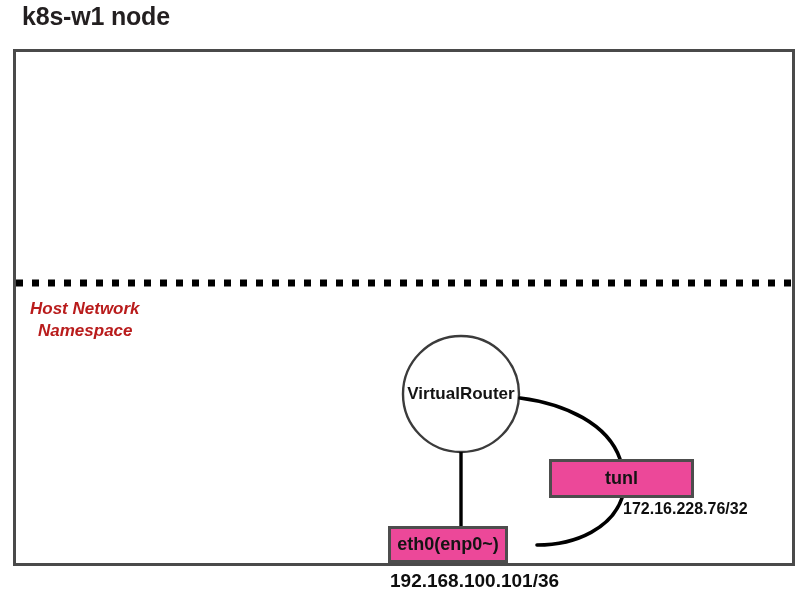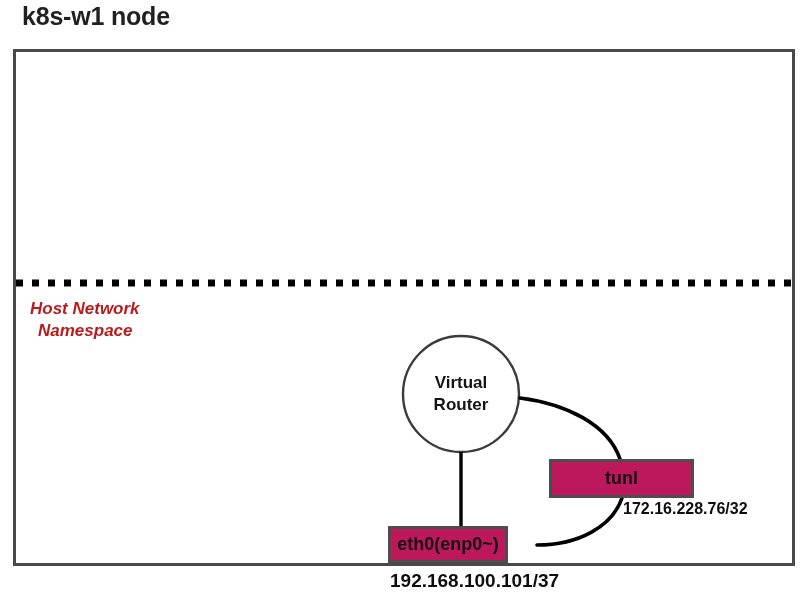--- a/index.html
+++ b/index.html
@@ -67,35 +67,35 @@
     padding-left: 8px;
   }
   
   .router-label {
     position: absolute;
     left: 401px;
     top: 338px;
     width: 120px;
     height: 112px;
     display: flex;
-    flex-direction: column;
+    flex-direction: row;
     align-items: center;
     justify-content: center;
     font-size: 17px;
     font-weight: bold;
     line-height: 1.28;
     color: #141414;
     text-align: center;
   }
   
   .iface-box {
     position: absolute;
     box-sizing: border-box;
     border: 3px solid #4d4d4d;
-    background: #be185d;
+    background: #ec4899;
     display: flex;
     align-items: center;
     justify-content: center;
     font-size: 18px;
     font-weight: bold;
     color: #141414;
     white-space: nowrap;
   }
   .iface-tunl {
     left: 549px;
@@ -162,15 +162,15 @@
   <div class="iface-box iface-tunl">
     <span>tunl</span>
   </div>
 
   <div class="ip-caption ip-tunl">172.16.228.76/32</div>
 
   <div class="iface-box iface-eth0">
     <span>eth0(enp0~)</span>
   </div>
 
-  <div class="ip-caption ip-eth0">192.168.100.101/37</div>
+  <div class="ip-caption ip-eth0">192.168.100.101/36</div>
 
 </div>
 
 </body></html>

